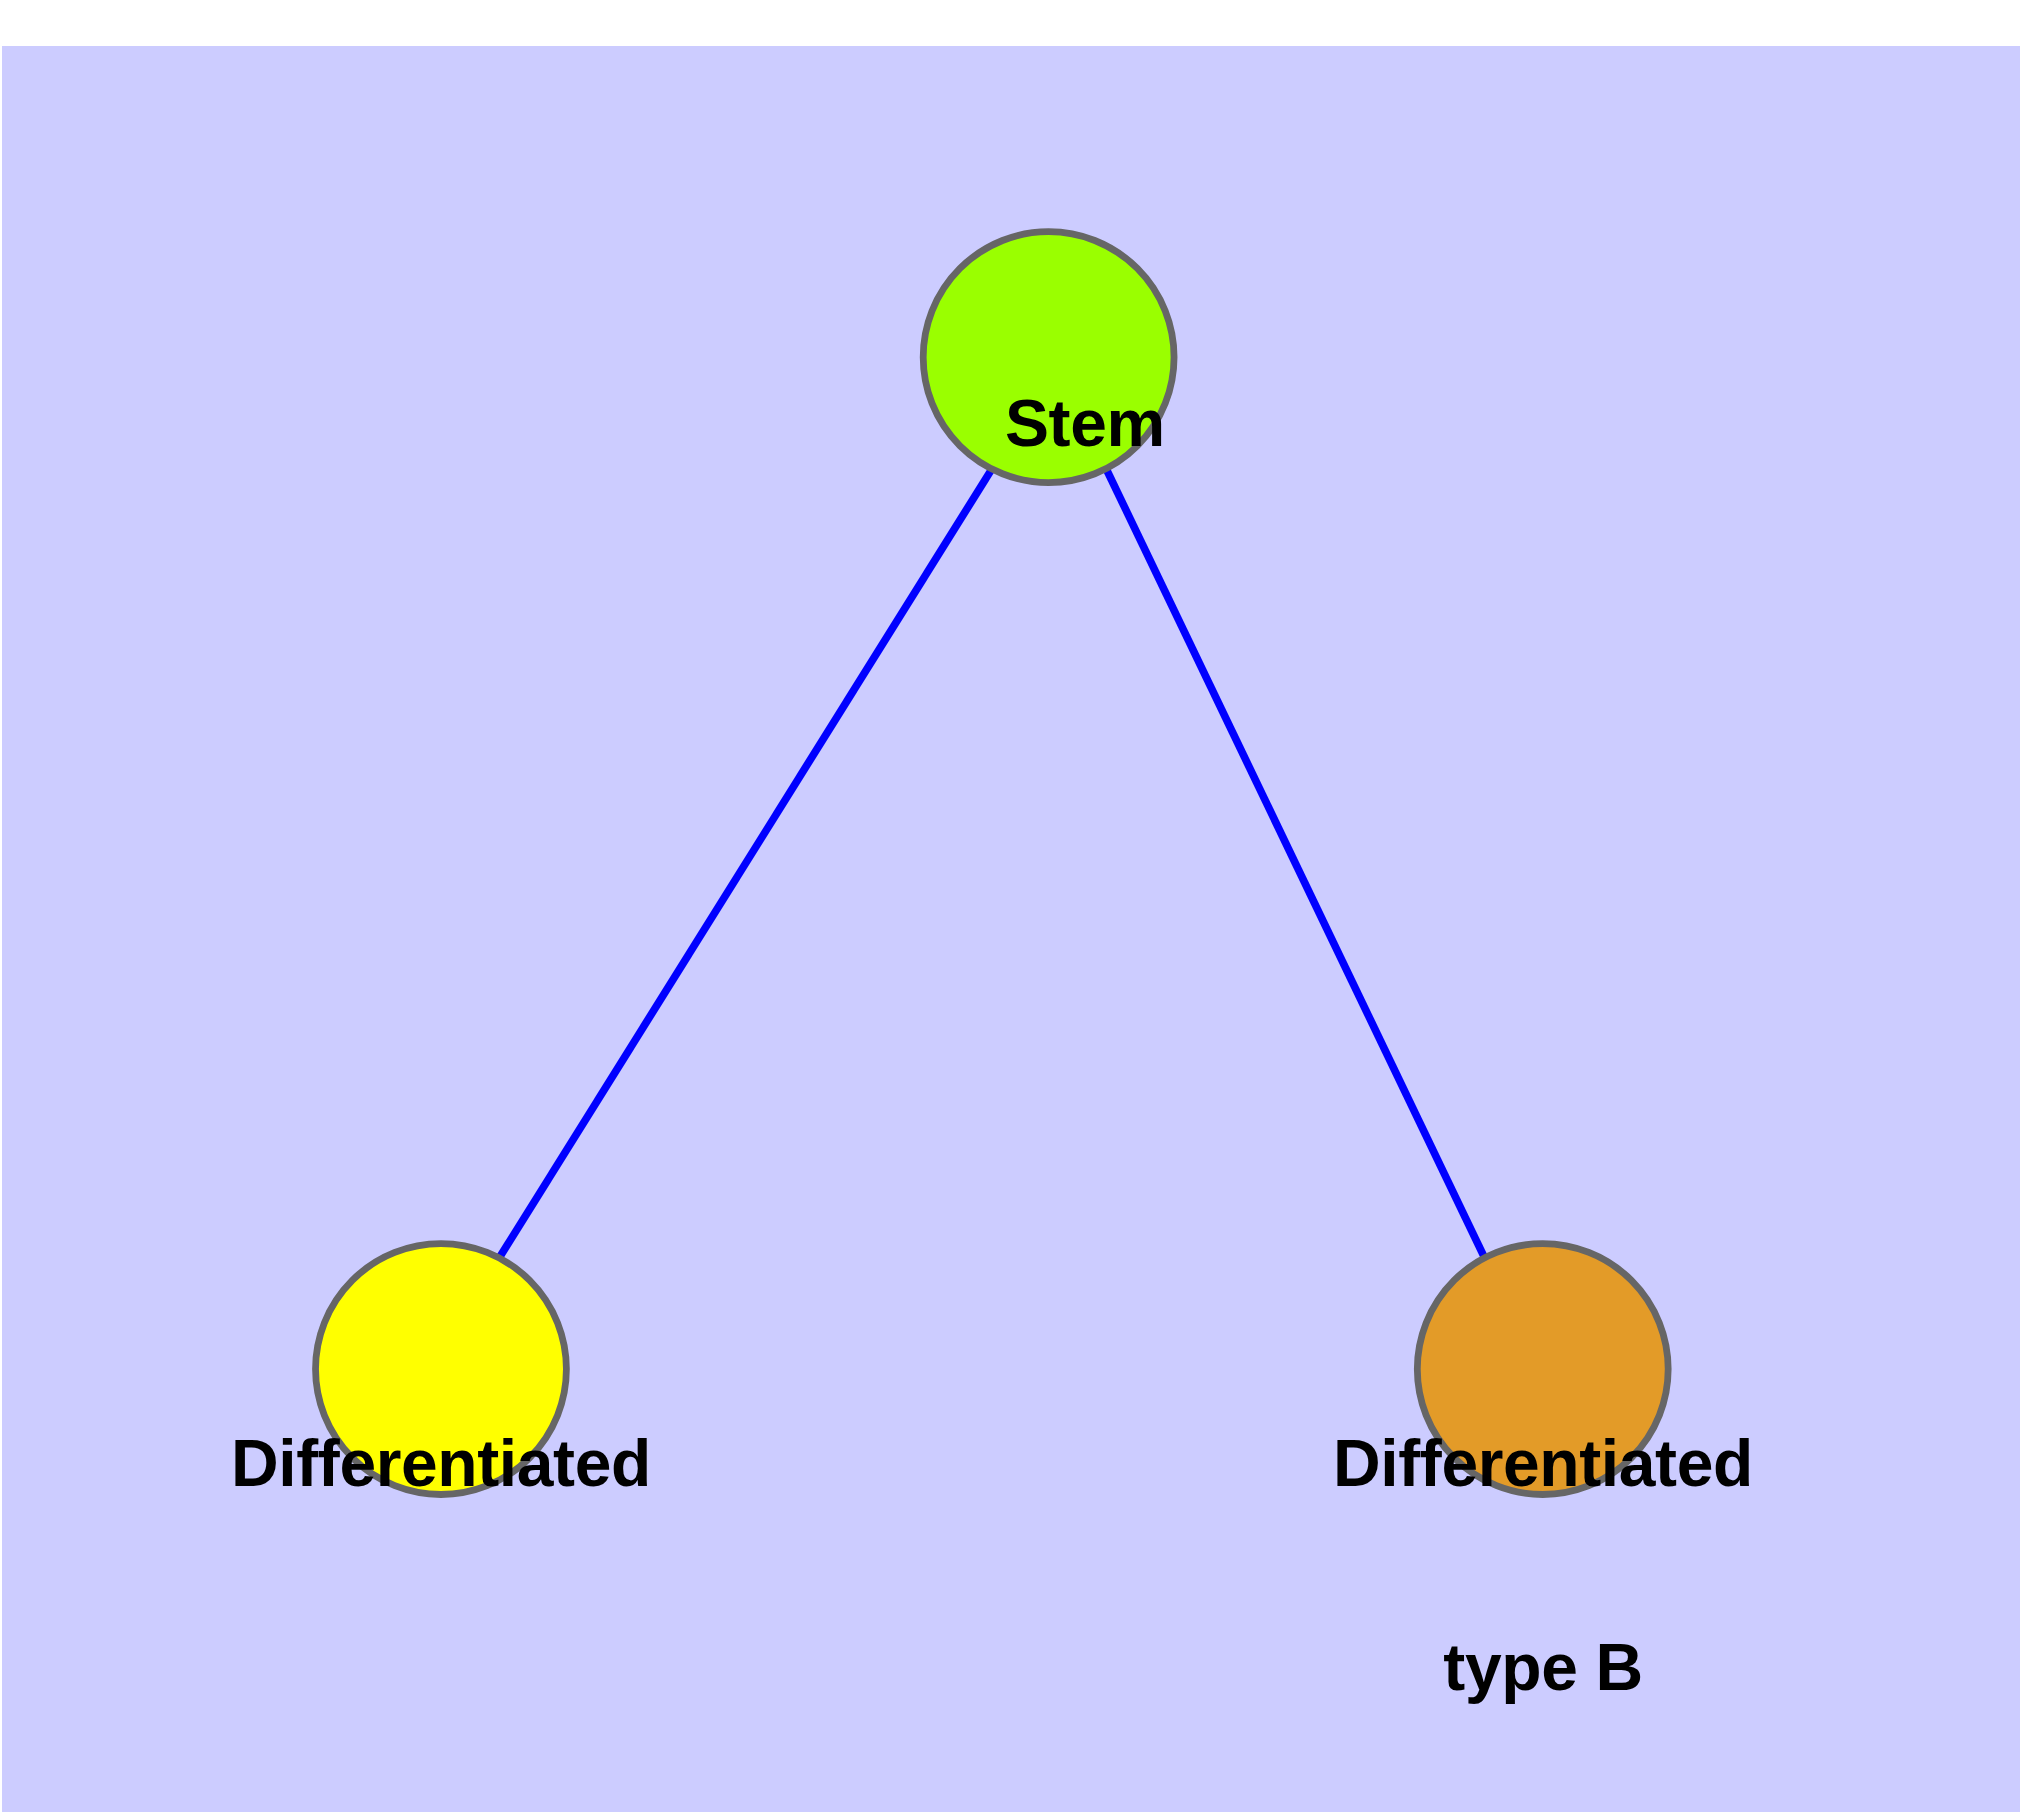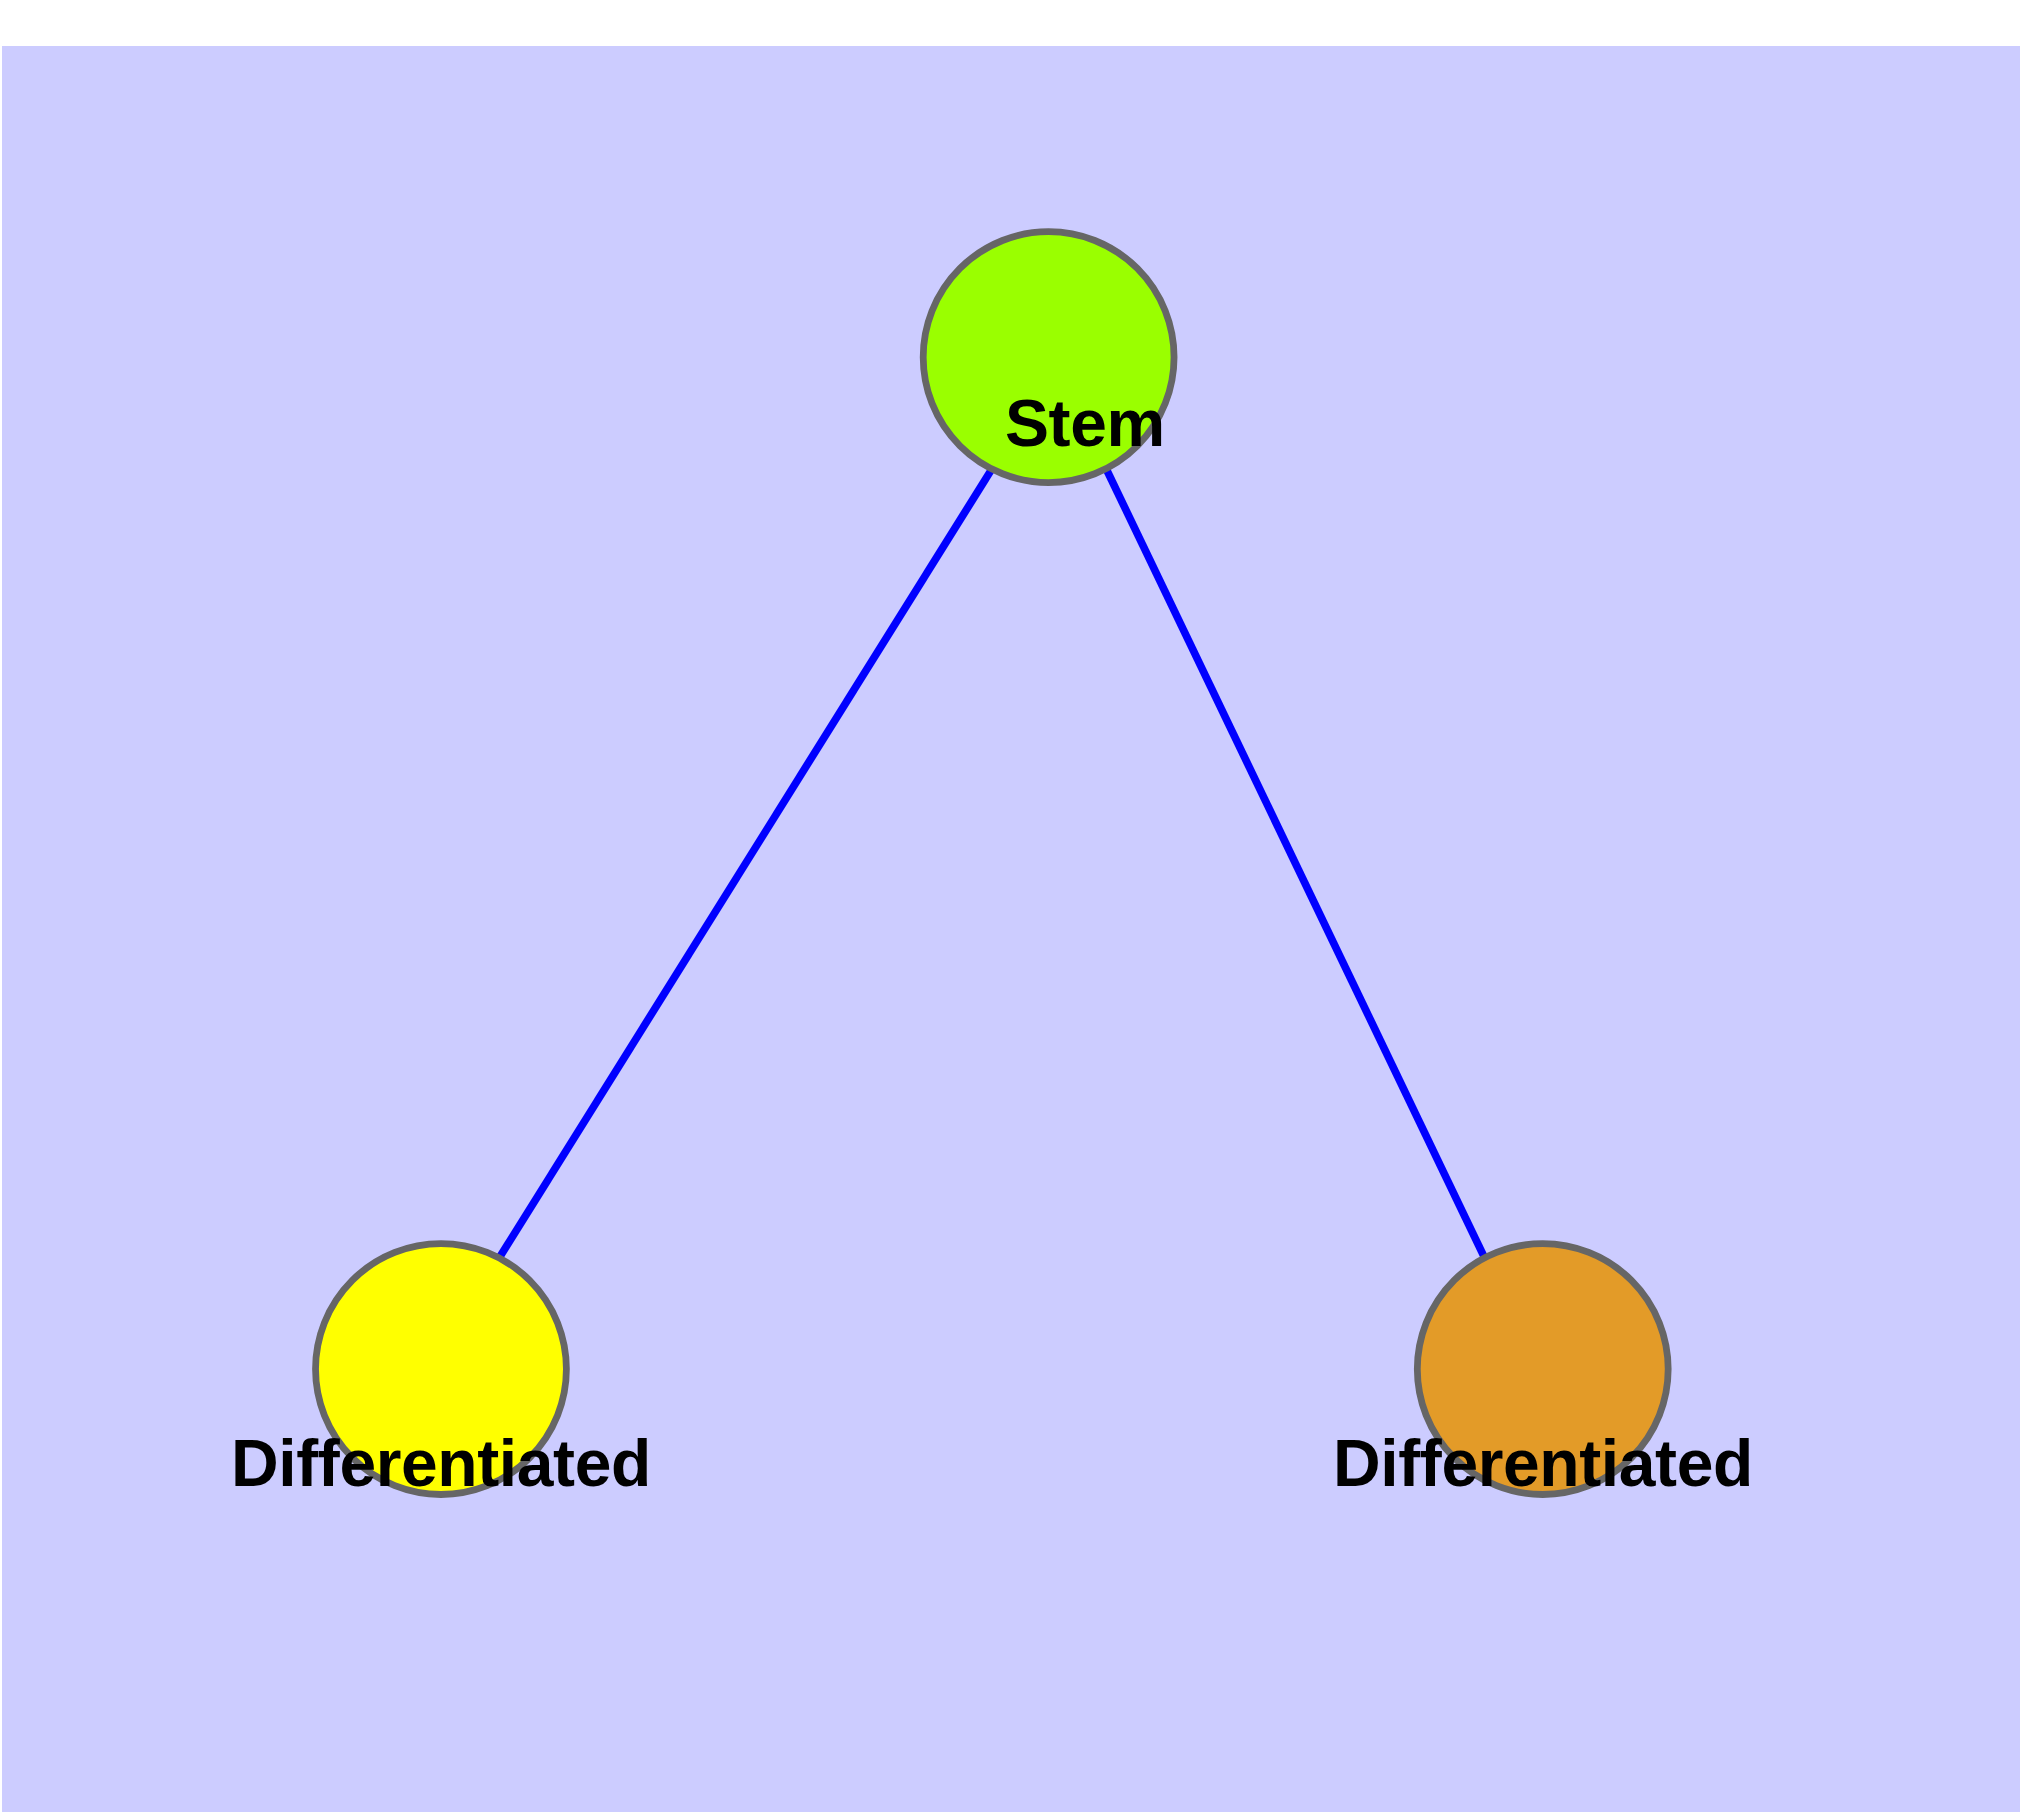--- a/index.html
+++ b/index.html
@@ -66,16 +66,17 @@
   <div class="node-label" style="left:625px; top:281px; width:848px; font-size:66px;">
     <span>Stem</span>
   </div>
 
   <div class="node-label" style="left:17px; top:1253px; width:848px; font-size:66px;">
     <div>Differentiated</div>
   </div>
 
   <div class="node-label" style="left:1119px; top:1253px; width:848px; font-size:66px;">
     <div>Differentiated</div>
+    <div>type B</div>
   </div>
 
 </div>
 
 
 </body></html>

